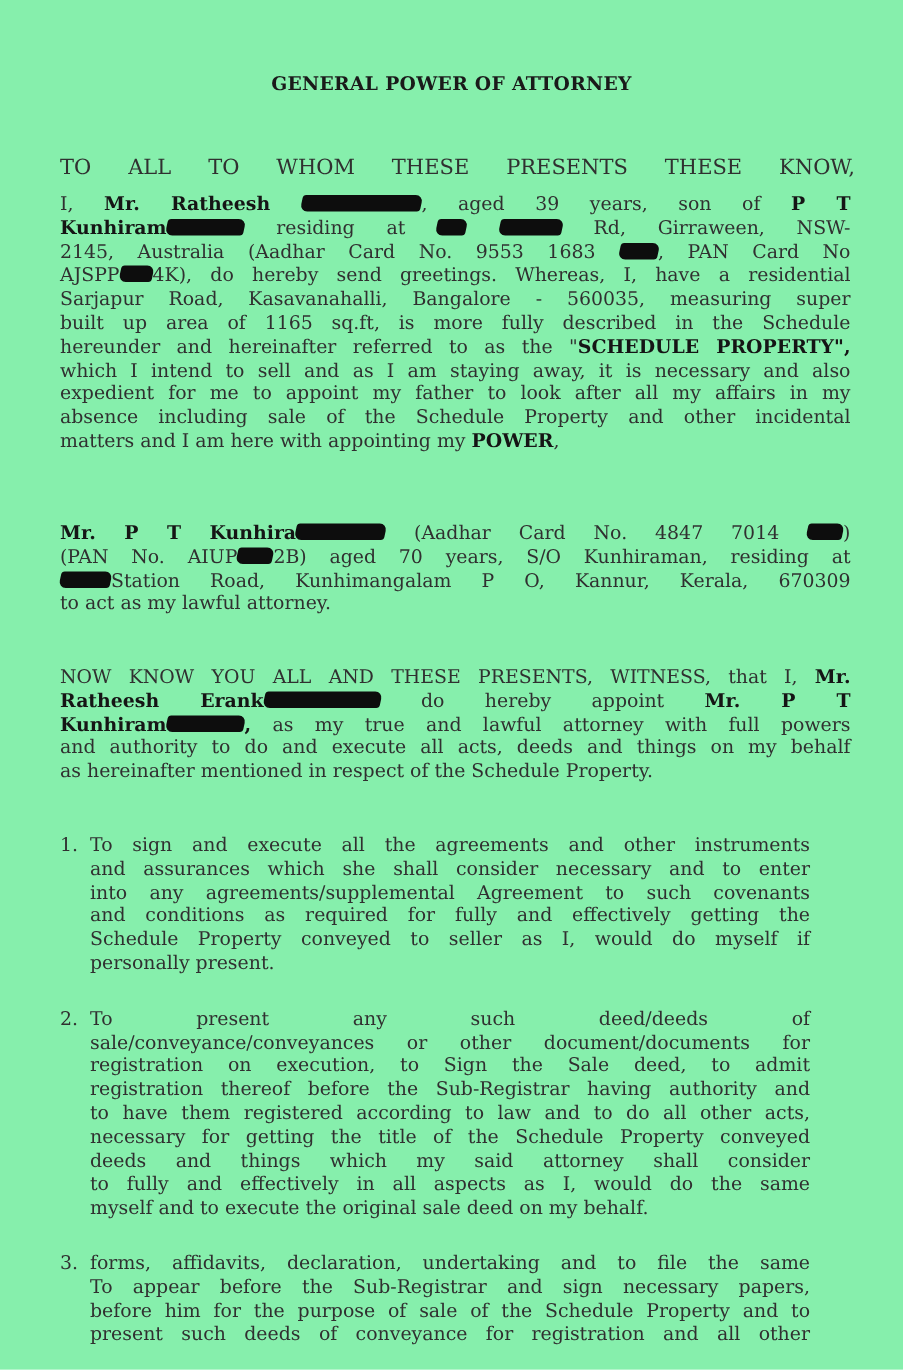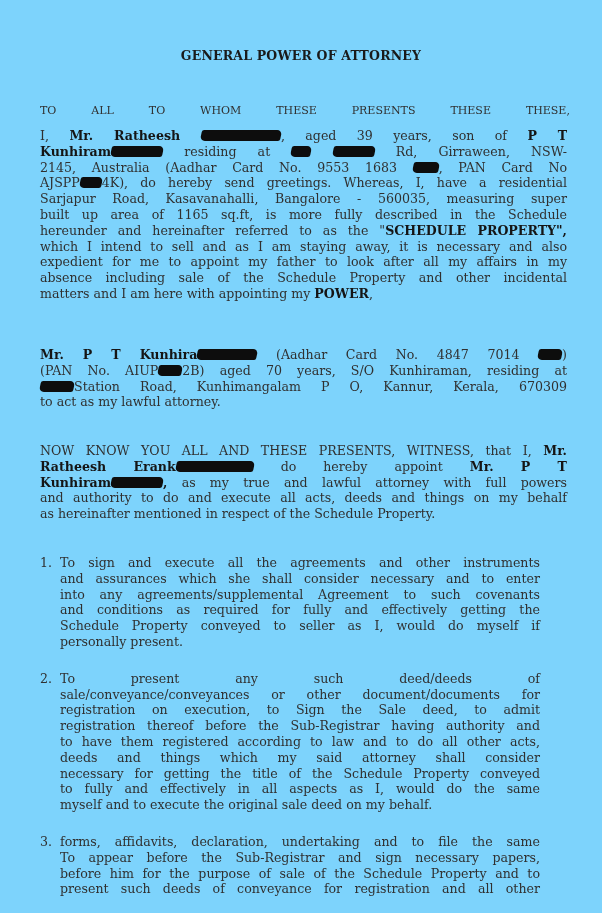--- a/index.html
+++ b/index.html
@@ -1,30 +1,30 @@
 <!DOCTYPE html>
 <html><head>
   <meta charset="utf-8">
   <style>
     html, body { margin: 0; padding: 0; background: #ffffff; }
     body {
       width: 602px; height: 913px; overflow: hidden;
       font-family: "DejaVu Serif", "Liberation Serif", serif;
       color: #2a2a2a;
     }
-    .page { position: relative; width: 602px; height: 913px; background: #7dd3fc; }
+    .page { position: relative; width: 602px; height: 913px; background: #86efac; }
     .title {
       position: absolute; top: 48px; left: 0; width: 602px;
       text-align: center; font-weight: bold; font-size: 12.5px;
       letter-spacing: 0.2px; color: #1a1a1a;
       font-family: "DejaVu Serif", serif;
     }
     .salutation {
       position: absolute; top: 104px; left: 40px; width: 530px;
-      font-size: 11px; display: flex; justify-content: space-between;
+      font-size: 14px; display: flex; justify-content: space-between;
       color: #303030;
       text-align: center;
     }
     .para {
       position: absolute; left: 40px; width: 527px;
       font-size: 12.6px; line-height: 15.8px; text-align: justify;
       color: #303030;
     }
     .para b { color: #151515; }
     .redact {
@@ -45,21 +45,21 @@
   <div class="title">GENERAL POWER OF ATTORNEY</div>
 
   <div class="salutation" id="salutation">
       <span>TO</span>
       <span>ALL</span>
       <span>TO</span>
       <span>WHOM</span>
       <span>THESE</span>
       <span>PRESENTS</span>
       <span>THESE</span>
-      <span>THESE,</span>
+      <span>KNOW,</span>
     </div>
 
   <div class="para" style="top:128px;" id="para1">
       <span class="line">I, <b>Mr. Ratheesh </b><span class="redact" style="width: 80px;"></span>, aged 39 years, son of <b>P T</b></span>
       <span class="line"><b>Kunhiram</b><span class="redact" style="width: 52px;"></span> residing at <span class="redact" style="width: 20px;"></span> <span class="redact" style="width: 42px;"></span> Rd, Girraween, NSW-</span>
       <span class="line">2145, Australia (Aadhar Card No. 9553 1683 <span class="redact" style="width: 26px;"></span>, PAN Card No</span>
       <span class="line">AJSPP<span class="redact" style="width: 22px;"></span>4K), do hereby send greetings. Whereas, I, have a residential</span>
       <span class="line">Sarjapur Road, Kasavanahalli, Bangalore - 560035, measuring super</span>
       <span class="line">built up area of 1165 sq.ft, is more fully described in the Schedule</span>
       <span class="line">hereunder and hereinafter referred to as the "<b>SCHEDULE PROPERTY",</b></span>
@@ -92,22 +92,22 @@
         <span class="line">Schedule Property conveyed to seller as I, would do myself if</span>
         <span class="line last">personally present.</span>
       </div>
     <div class="item" style="margin-bottom:21px;" id="clause1">
         <span class="num">2.</span>
         <span class="line">To present any such deed/deeds of</span>
         <span class="line">sale/conveyance/conveyances or other document/documents for</span>
         <span class="line">registration on execution, to Sign the Sale deed, to admit</span>
         <span class="line">registration thereof before the Sub-Registrar having authority and</span>
         <span class="line">to have them registered according to law and to do all other acts,</span>
+        <span class="line">necessary for getting the title of the Schedule Property conveyed</span>
         <span class="line">deeds and things which my said attorney shall consider</span>
-        <span class="line">necessary for getting the title of the Schedule Property conveyed</span>
         <span class="line">to fully and effectively in all aspects as I, would do the same</span>
         <span class="line last">myself and to execute the original sale deed on my behalf.</span>
       </div>
     <div class="item" id="clause2">
         <span class="num">3.</span>
         <span class="line">forms, affidavits, declaration, undertaking and to file the same</span>
         <span class="line">To appear before the Sub-Registrar and sign necessary papers,</span>
         <span class="line">before him for the purpose of sale of the Schedule Property and to</span>
         <span class="line">present such deeds of conveyance for registration and all other</span>
       </div>

